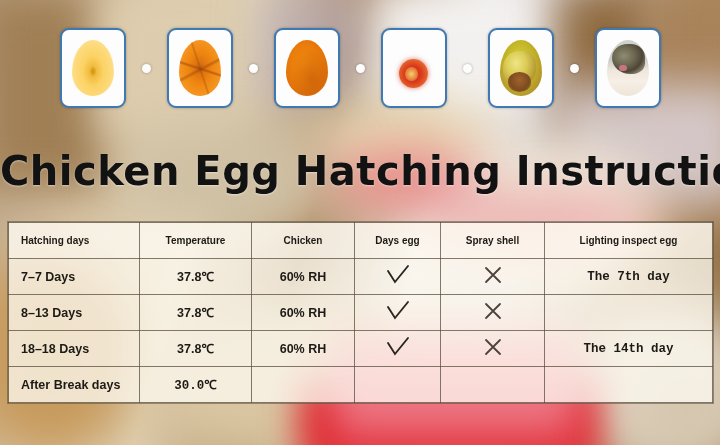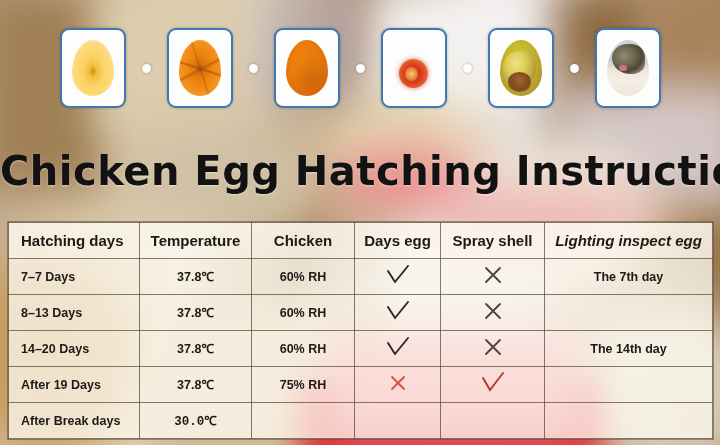--- a/index.html
+++ b/index.html
@@ -159,31 +159,31 @@
     border: 1px solid rgba(84,72,56,.72);
     height: 36px;
     font-size: 12.5px;
     font-weight: 700;
     color: #1d1a16;
     padding: 0 8px;
     text-align: center;
     vertical-align: middle;
     background: rgba(255,252,243,.38);
   }
-  #tbl th { font-size: 15px; background: rgba(255,252,242,.55); }
+  #tbl th { font-size: 10px; background: rgba(255,252,242,.55); }
   #tbl td.left, #tbl th.left { text-align: left; padding-left: 12px; }
   .c0 { width: 131px; }
   .c1 { width: 112px; }
   .c2 { width: 103px; }
   .c3 { width: 86px; }
   .c4 { width: 104px; }
-  .c5 { width: 168px; font-style: italic; }
+  .c5 { width: 168px; }
 
   .red   { color: #c1271b; font-family: Liberation Mono, monospace; }
-  .note  { color: #c1271b; font-size: 12.5px; font-weight: 700; }
+  .note  { color: #c1271b; font-size: 12.5px; font-weight: 700; font-family: Liberation Mono, monospace; }
 
   
   .mark { display:inline-block; width:26px; height:22px; }
   .mark svg { display:block; width:26px; height:22px; }
 </style>
 </head>
 <body>
 
 <div id="stage">
 
@@ -288,60 +288,40 @@
           <span class="mark">
             <svg viewBox="0 0 26 22">
                 <path d="M6 4 L20 18 M20 4 L6 18" fill="none" stroke="#4a443c" stroke-width="1.8" stroke-linecap="round"></path>
               </svg>
           </span>
         </td>
         <td class="note"></td>
       </tr>
 
       <tr>
-        <td class="left">14–20 Days</td>
+        <td class="left">18–18 Days</td>
         <td>37.8℃</td>
         <td>60% RH</td>
         <td>
           <span class="mark">
             <svg viewBox="0 0 26 22">
                 <path d="M3 7 L10 18 L23 2" fill="none" stroke="#2b2620" stroke-width="1.9" stroke-linecap="round"></path>
               </svg>
           </span>
         </td>
         <td>
           <span class="mark">
             <svg viewBox="0 0 26 22">
                 <path d="M6 4 L20 18 M20 4 L6 18" fill="none" stroke="#4a443c" stroke-width="1.8" stroke-linecap="round"></path>
               </svg>
           </span>
         </td>
         <td class="note">The 14th day</td>
       </tr>
 
-      <tr>
-        <td class="left">After 19 Days</td>
-        <td>37.8℃</td>
-        <td>75% RH</td>
-        <td>
-          <span class="mark">
-            <svg viewBox="0 0 26 22">
-                <path d="M7 5 L19 17 M19 5 L7 17" fill="none" stroke="#d2513f" stroke-width="1.8" stroke-linecap="round"></path>
-              </svg>
-          </span>
-        </td>
-        <td>
-          <span class="mark">
-            <svg viewBox="0 0 26 22">
-                <path d="M3 6 L10 18 L23 1" fill="none" stroke="#b33a2b" stroke-width="1.9" stroke-linecap="round"></path>
-              </svg>
-          </span>
-        </td>
-        <td class="note"></td>
-      </tr>
 
       <tr>
         <td class="left">After Break days</td>
         <td class="red">30.0℃</td>
         <td></td>
         <td></td>
         <td></td>
         <td></td>
       </tr>
     </tbody>

